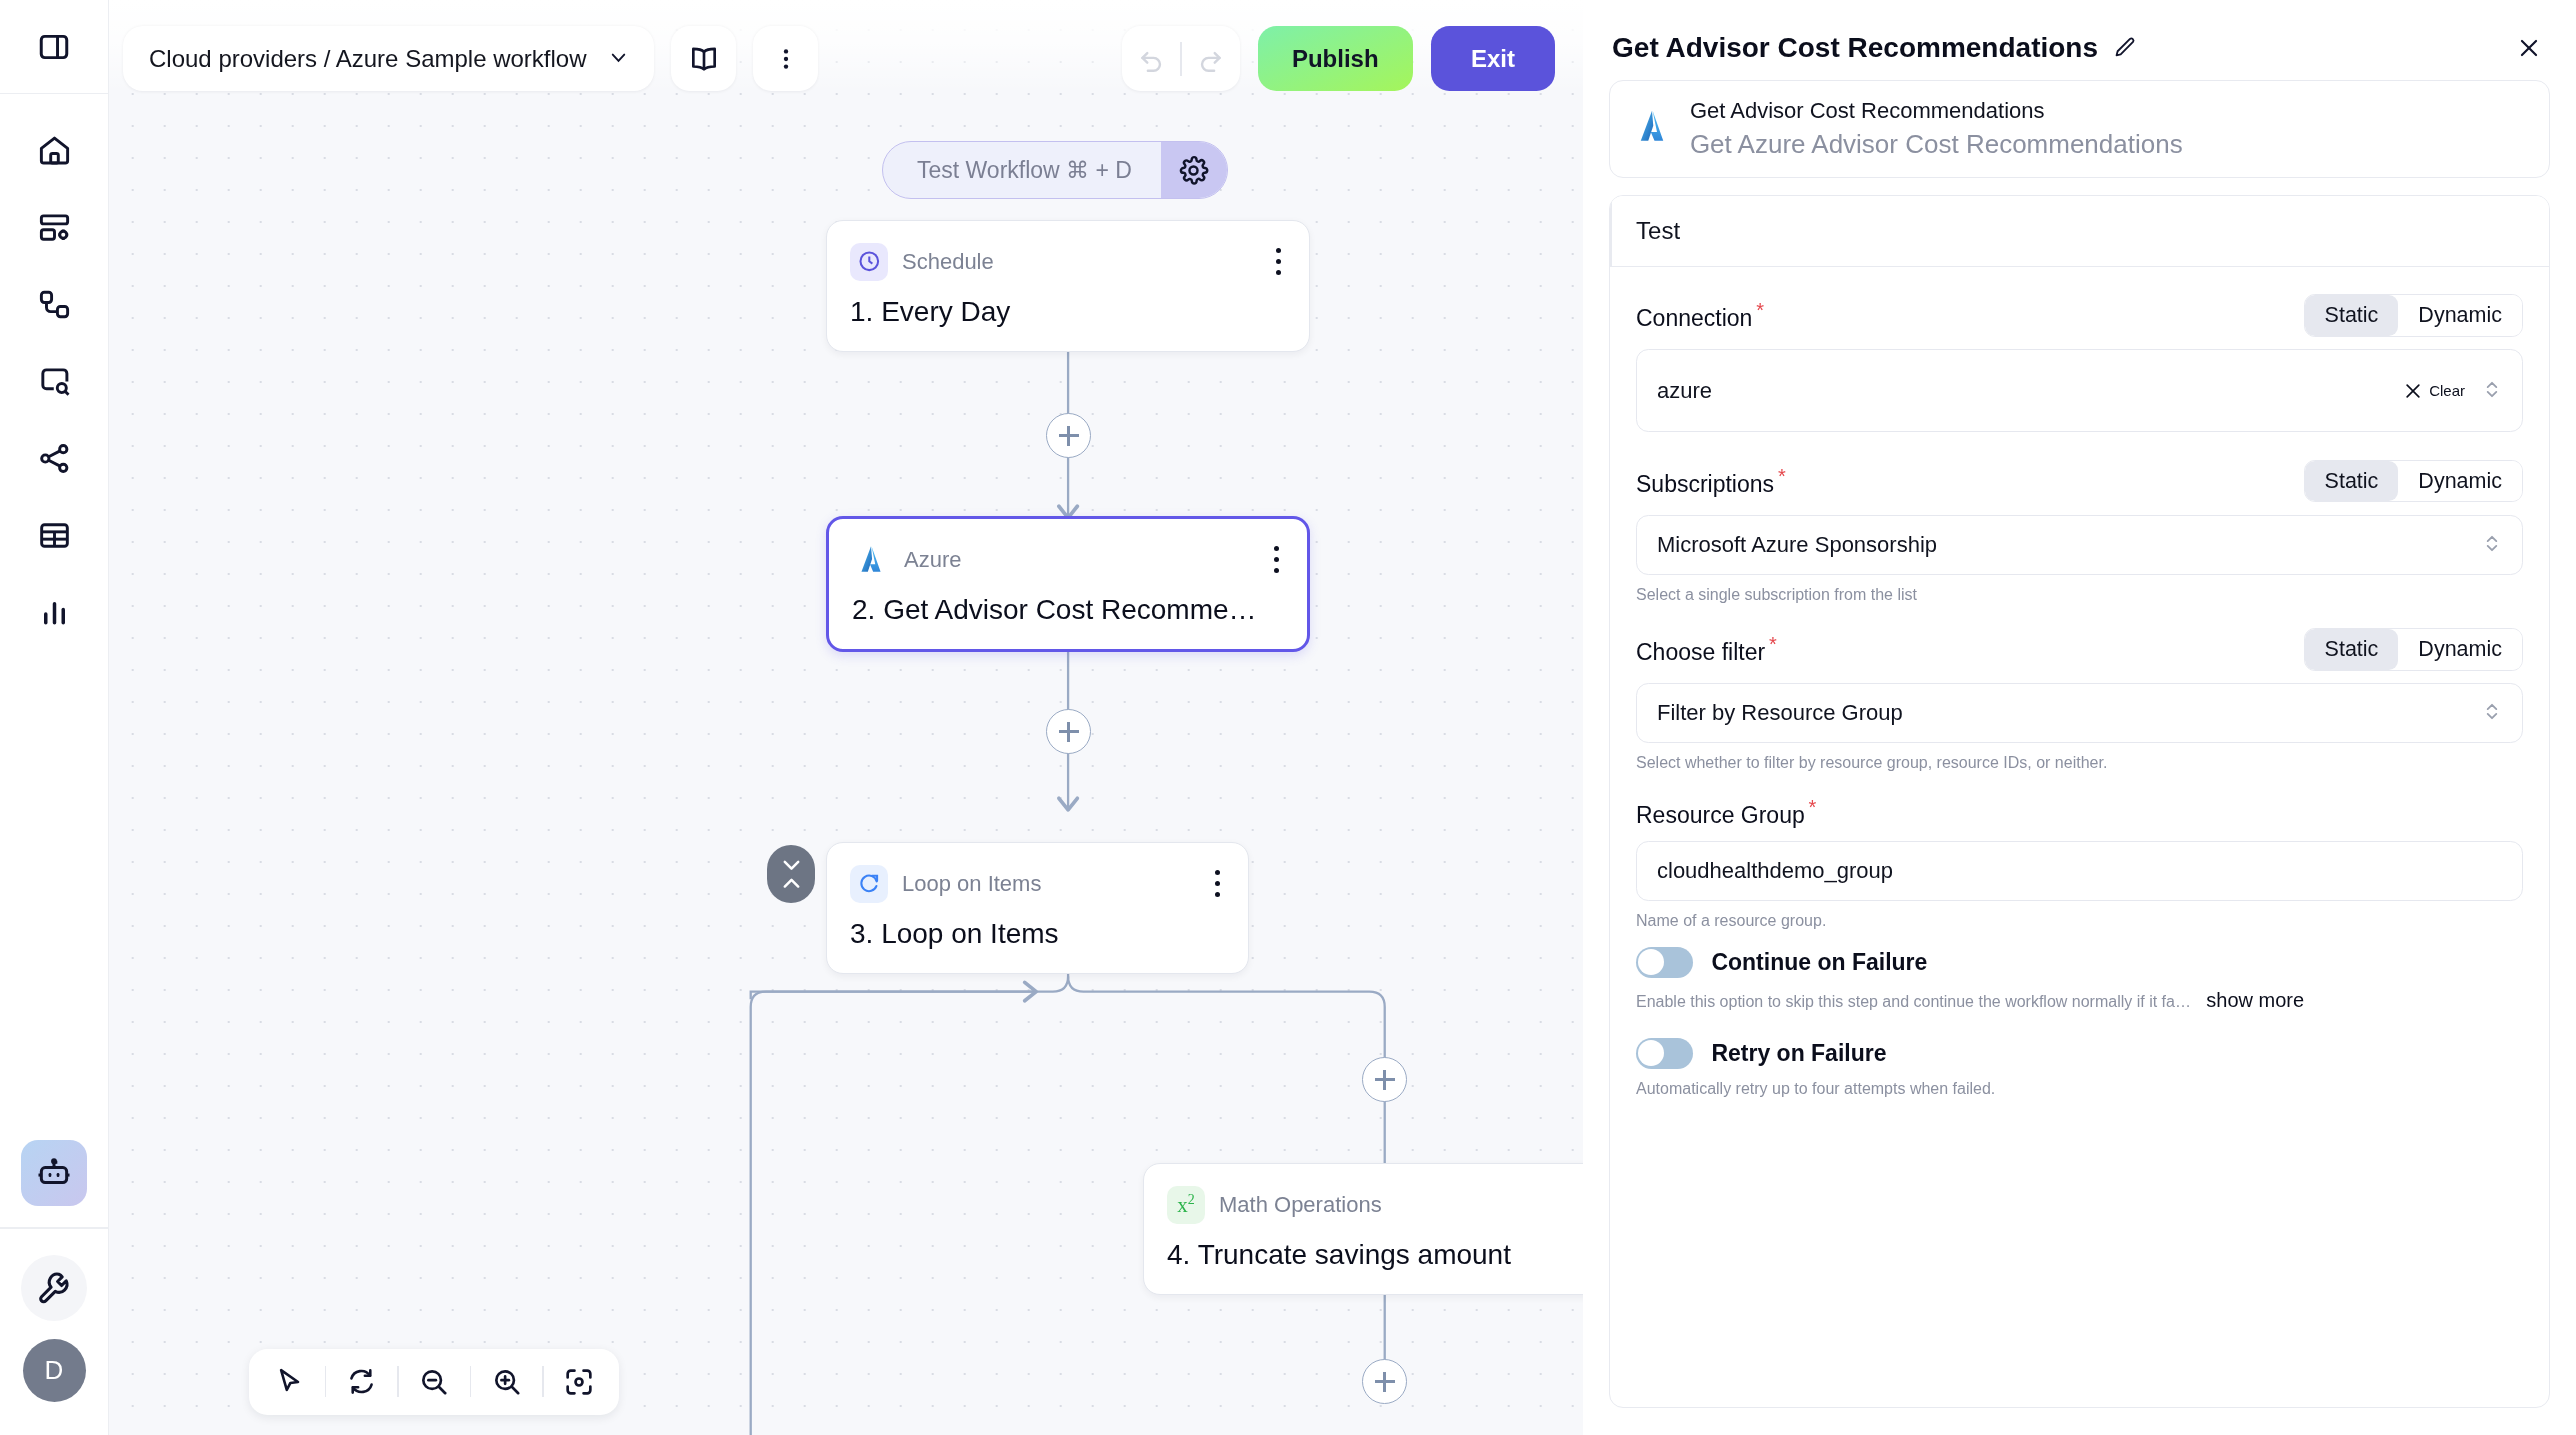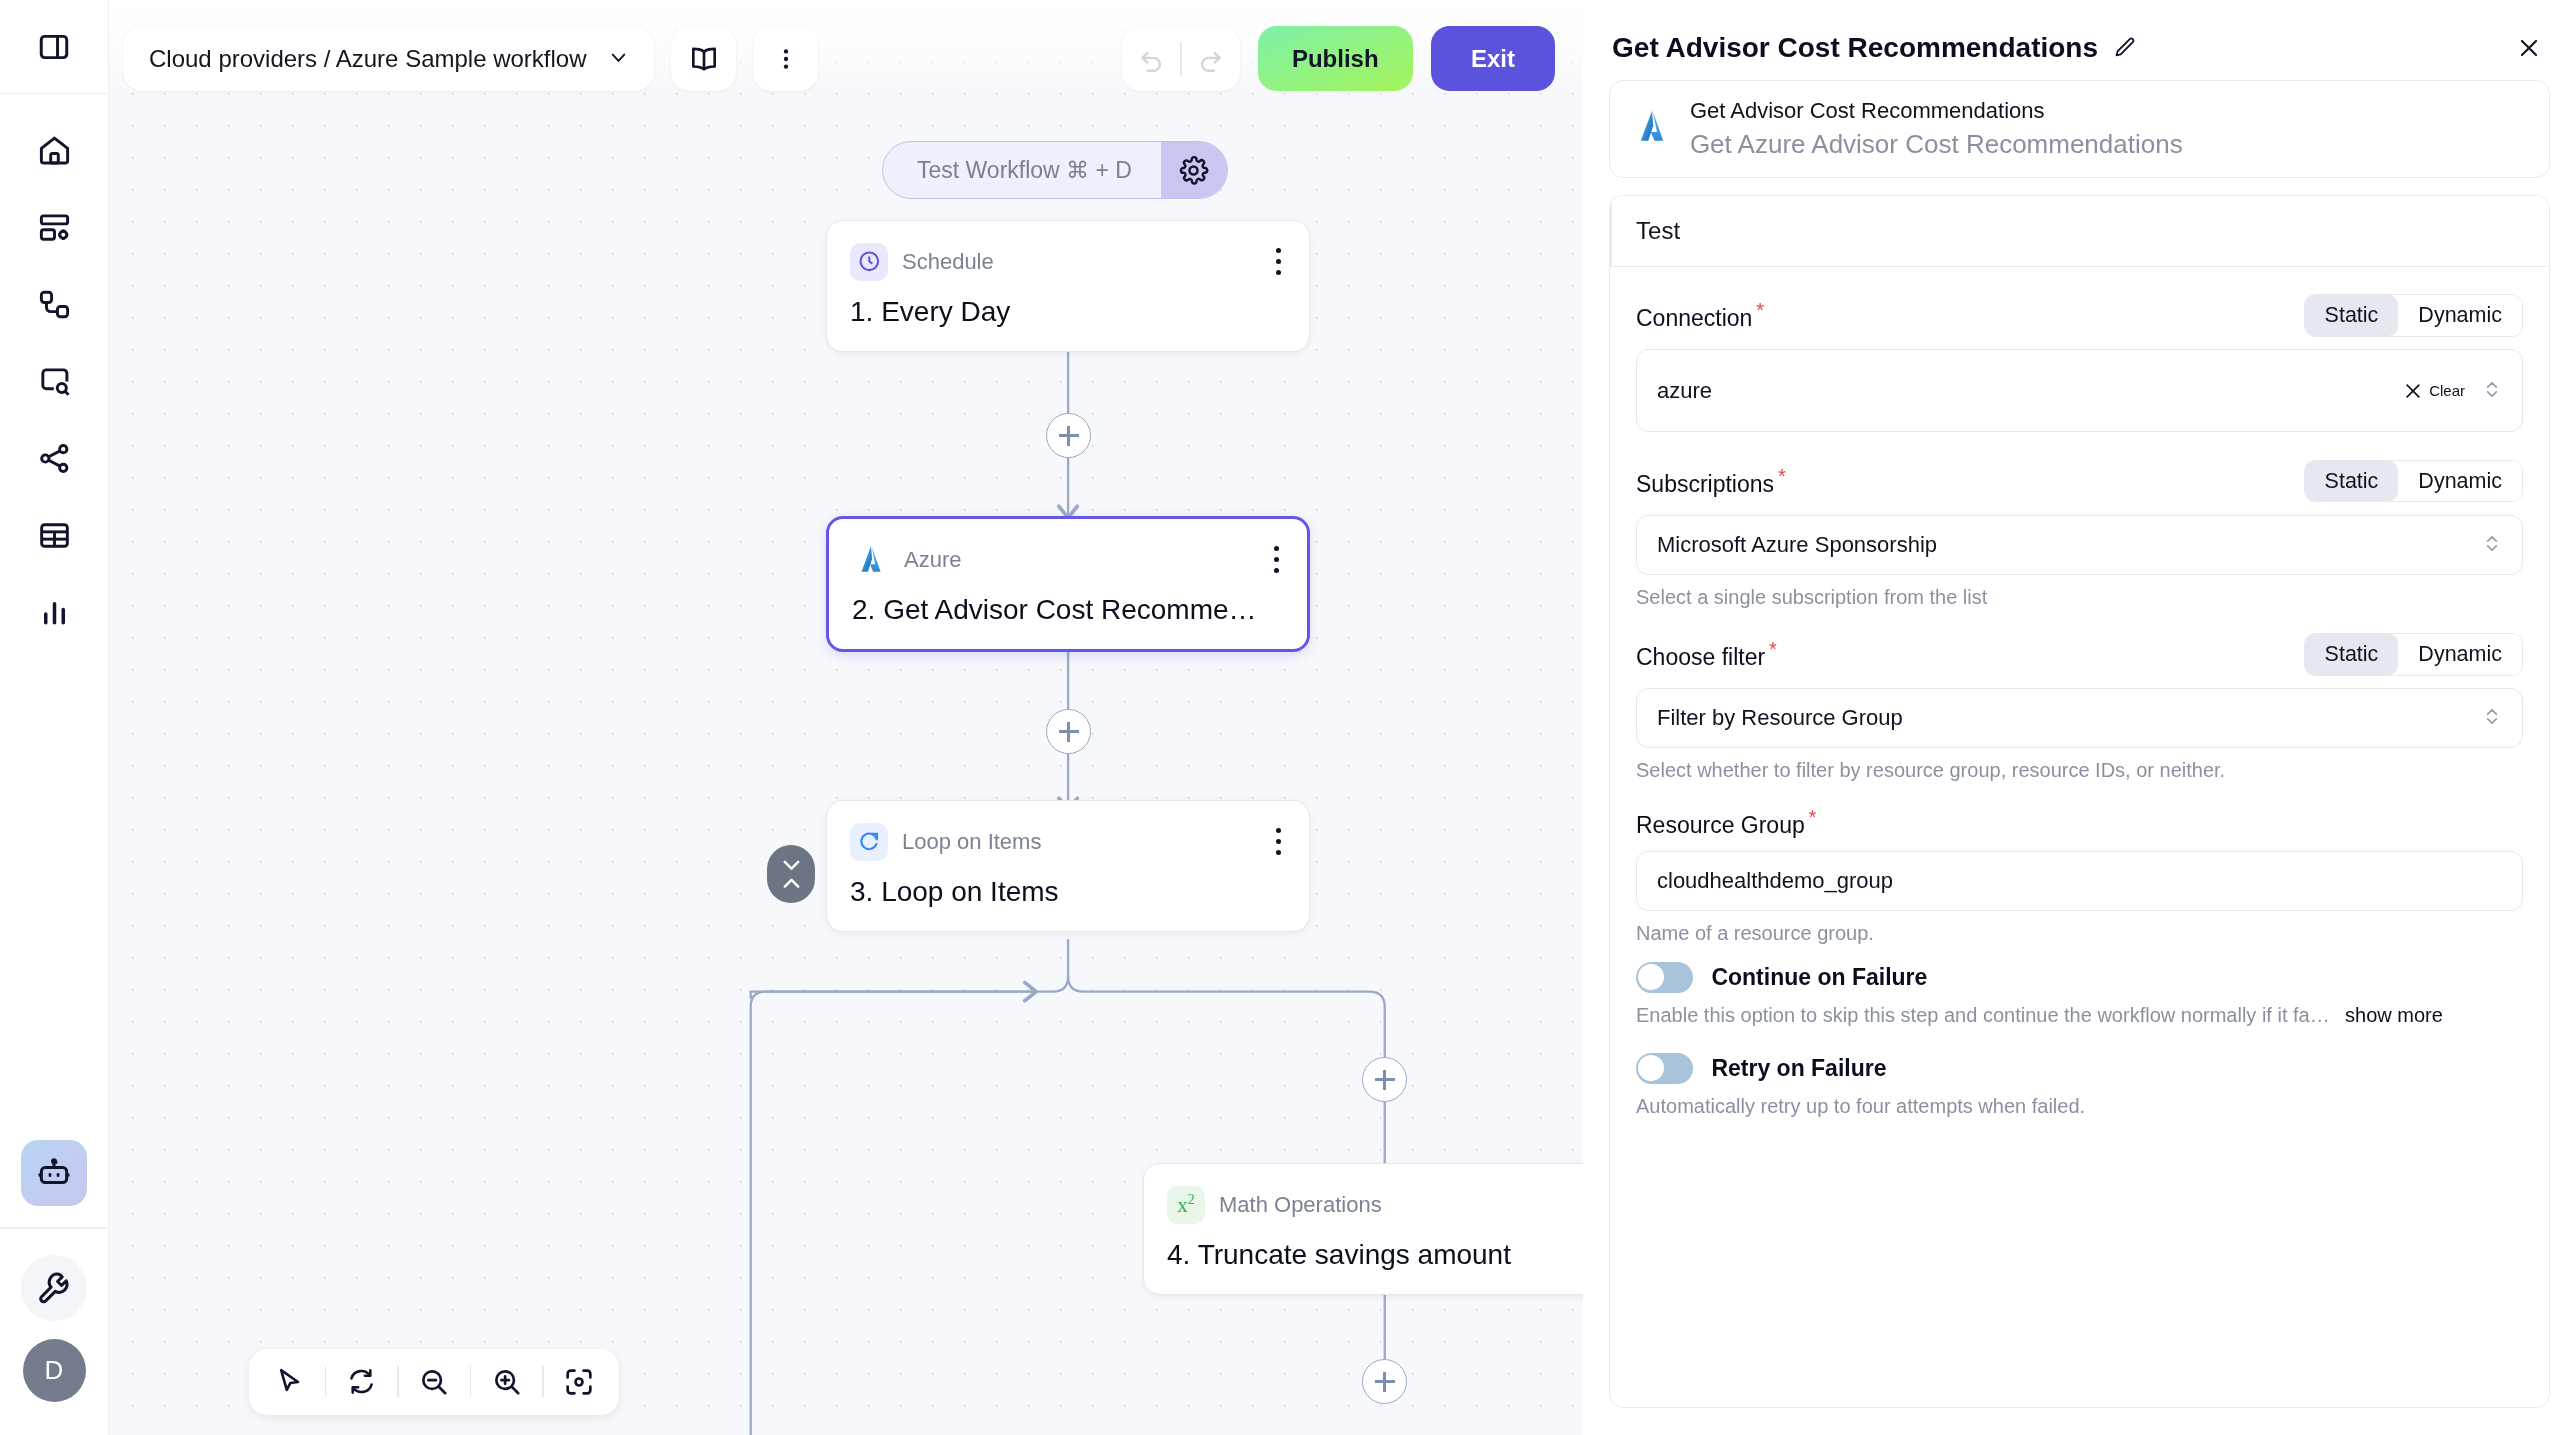--- a/index.html
+++ b/index.html
@@ -215,21 +215,21 @@
 
   .input {
     border: 1.5px solid #e6e8ef; border-radius: 12.3px; height: 60px;
     display: flex; align-items: center; padding: 0 20px; background: #ffffff;
     cursor: text; margin-top: 6.1px;
   }
   .input.tall { height: 83px; }
   .input-val { font-size: 22px; color: #10131f; }
   .input-right { margin-left: auto; display: flex; align-items: center; gap: 17px; }
   .clear-btn { display: flex; align-items: center; gap: 6.1px; font-size: 15px; color: #0b0e1c; cursor: pointer; }
-  .helper { font-size: 20px; color: #8b90a0; margin-top: 10.8px; }
+  .helper { font-size: 16px; color: #8b90a0; margin-top: 10.8px; }
 
   .toggle-row { display: flex; align-items: center; gap: 18.4px; margin-top: 17px; }
   .toggle {
     width: 57px; height: 31px; border-radius: 17px; background: #a9c3da;
     position: relative; cursor: pointer; flex: none;
   }
   .toggle .knob {
     position: absolute; top: 2.3px; left: 2.3px; width: 26px; height: 26px;
     border-radius: 50%; background: #ffffff;
   }
@@ -449,21 +449,21 @@
         <span class="node-kind">Azure</span>
         <div class="node-dots">
             <i></i>
             <i></i>
             <i></i>
           </div>
       </div>
       <div class="node-title">2. Get Advisor Cost Recomme…</div>
     </div>
 
-    <div class="node" style="left:717px; top:800px; width:484px;">
+    <div class="node" style="left:717px; top:842px; width:423px;">
       <div class="node-head">
         <div class="node-chip blue">
           <svg width="24.6" height="24.6" viewBox="0 0 24 24" fill="none" stroke="#3b82f6" stroke-width="2" stroke-linecap="round">
             <path d="M19.2 10.2A7.6 7.6 0 1 0 19 14.6"></path>
               <polyline points="14.6,4.6 19.6,4.6 19.6,9.6" fill="none"></polyline>
           </svg>
         </div>
         <span class="node-kind">Loop on Items</span>
         <div class="node-dots">
             <i></i>

